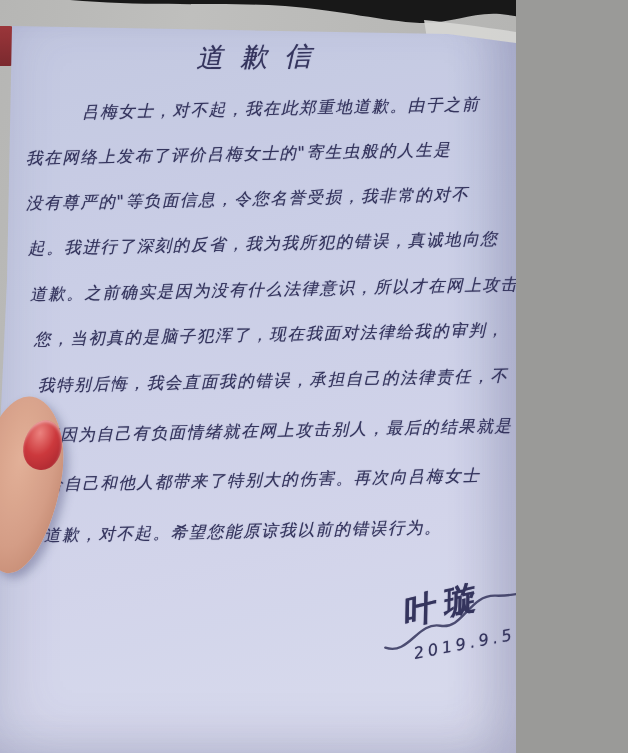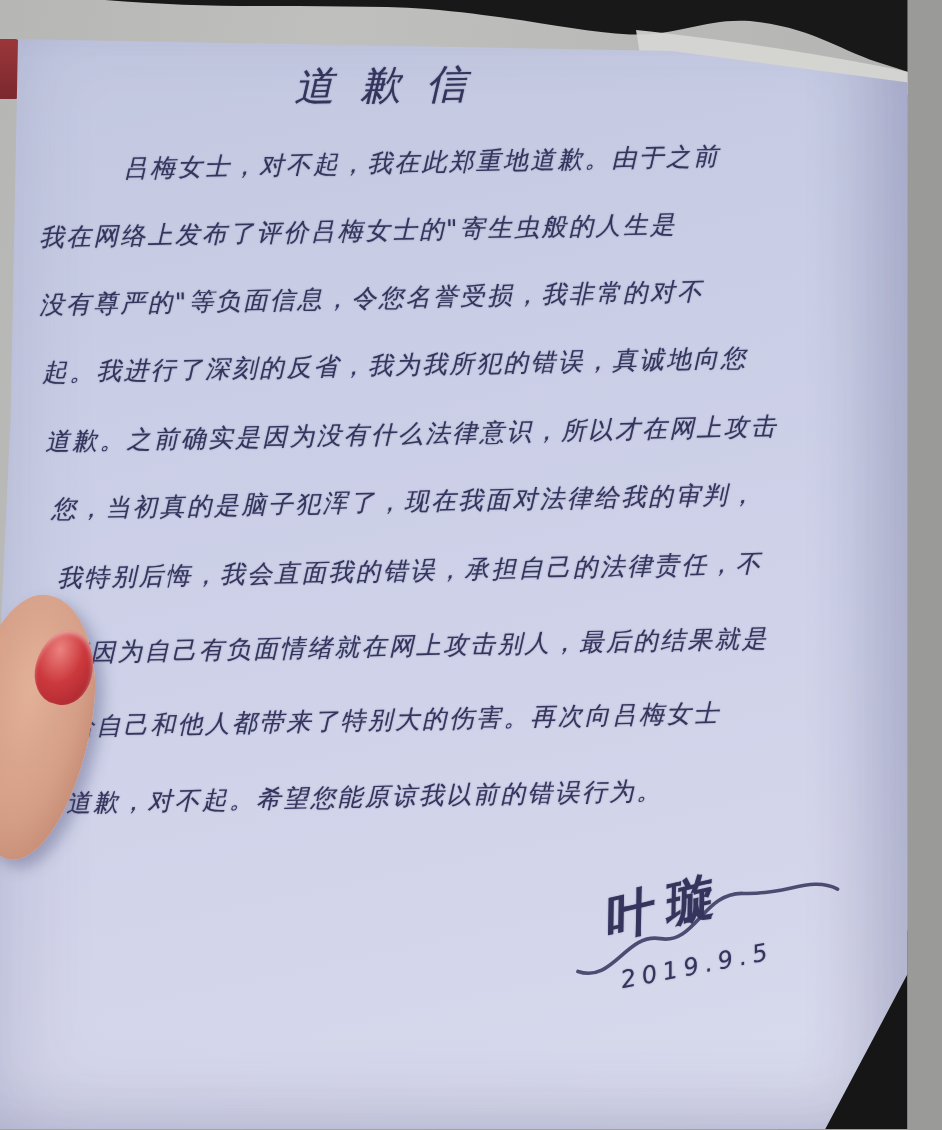--- a/index.html
+++ b/index.html
@@ -1,17 +1,17 @@
 <!DOCTYPE html>
 <html><head>
 <meta charset="utf-8">
 <style>
   html,body{margin:0;padding:0;background:#9a9a98;}
   .photo{
-    position:relative;width:605px;height:753px;overflow:hidden;
+    position:relative;width:516px;height:753px;overflow:hidden;
     background:linear-gradient(100deg,#b7b7b5 0%,#c0c0be 30%,#b2b2b0 100%);
     font-family:"DejaVu Sans",sans-serif;
     filter:blur(0.35px) contrast(0.98) saturate(0.95);
   }
   .bg-svg{position:absolute;top:0;left:0;z-index:1;}
   .red-object{
     position:absolute;left:0;top:26px;width:13px;height:40px;z-index:1;
     background:linear-gradient(180deg,#a03338,#7e262c);border-radius:0 3px 3px 0;
   }
   .black-corner{

